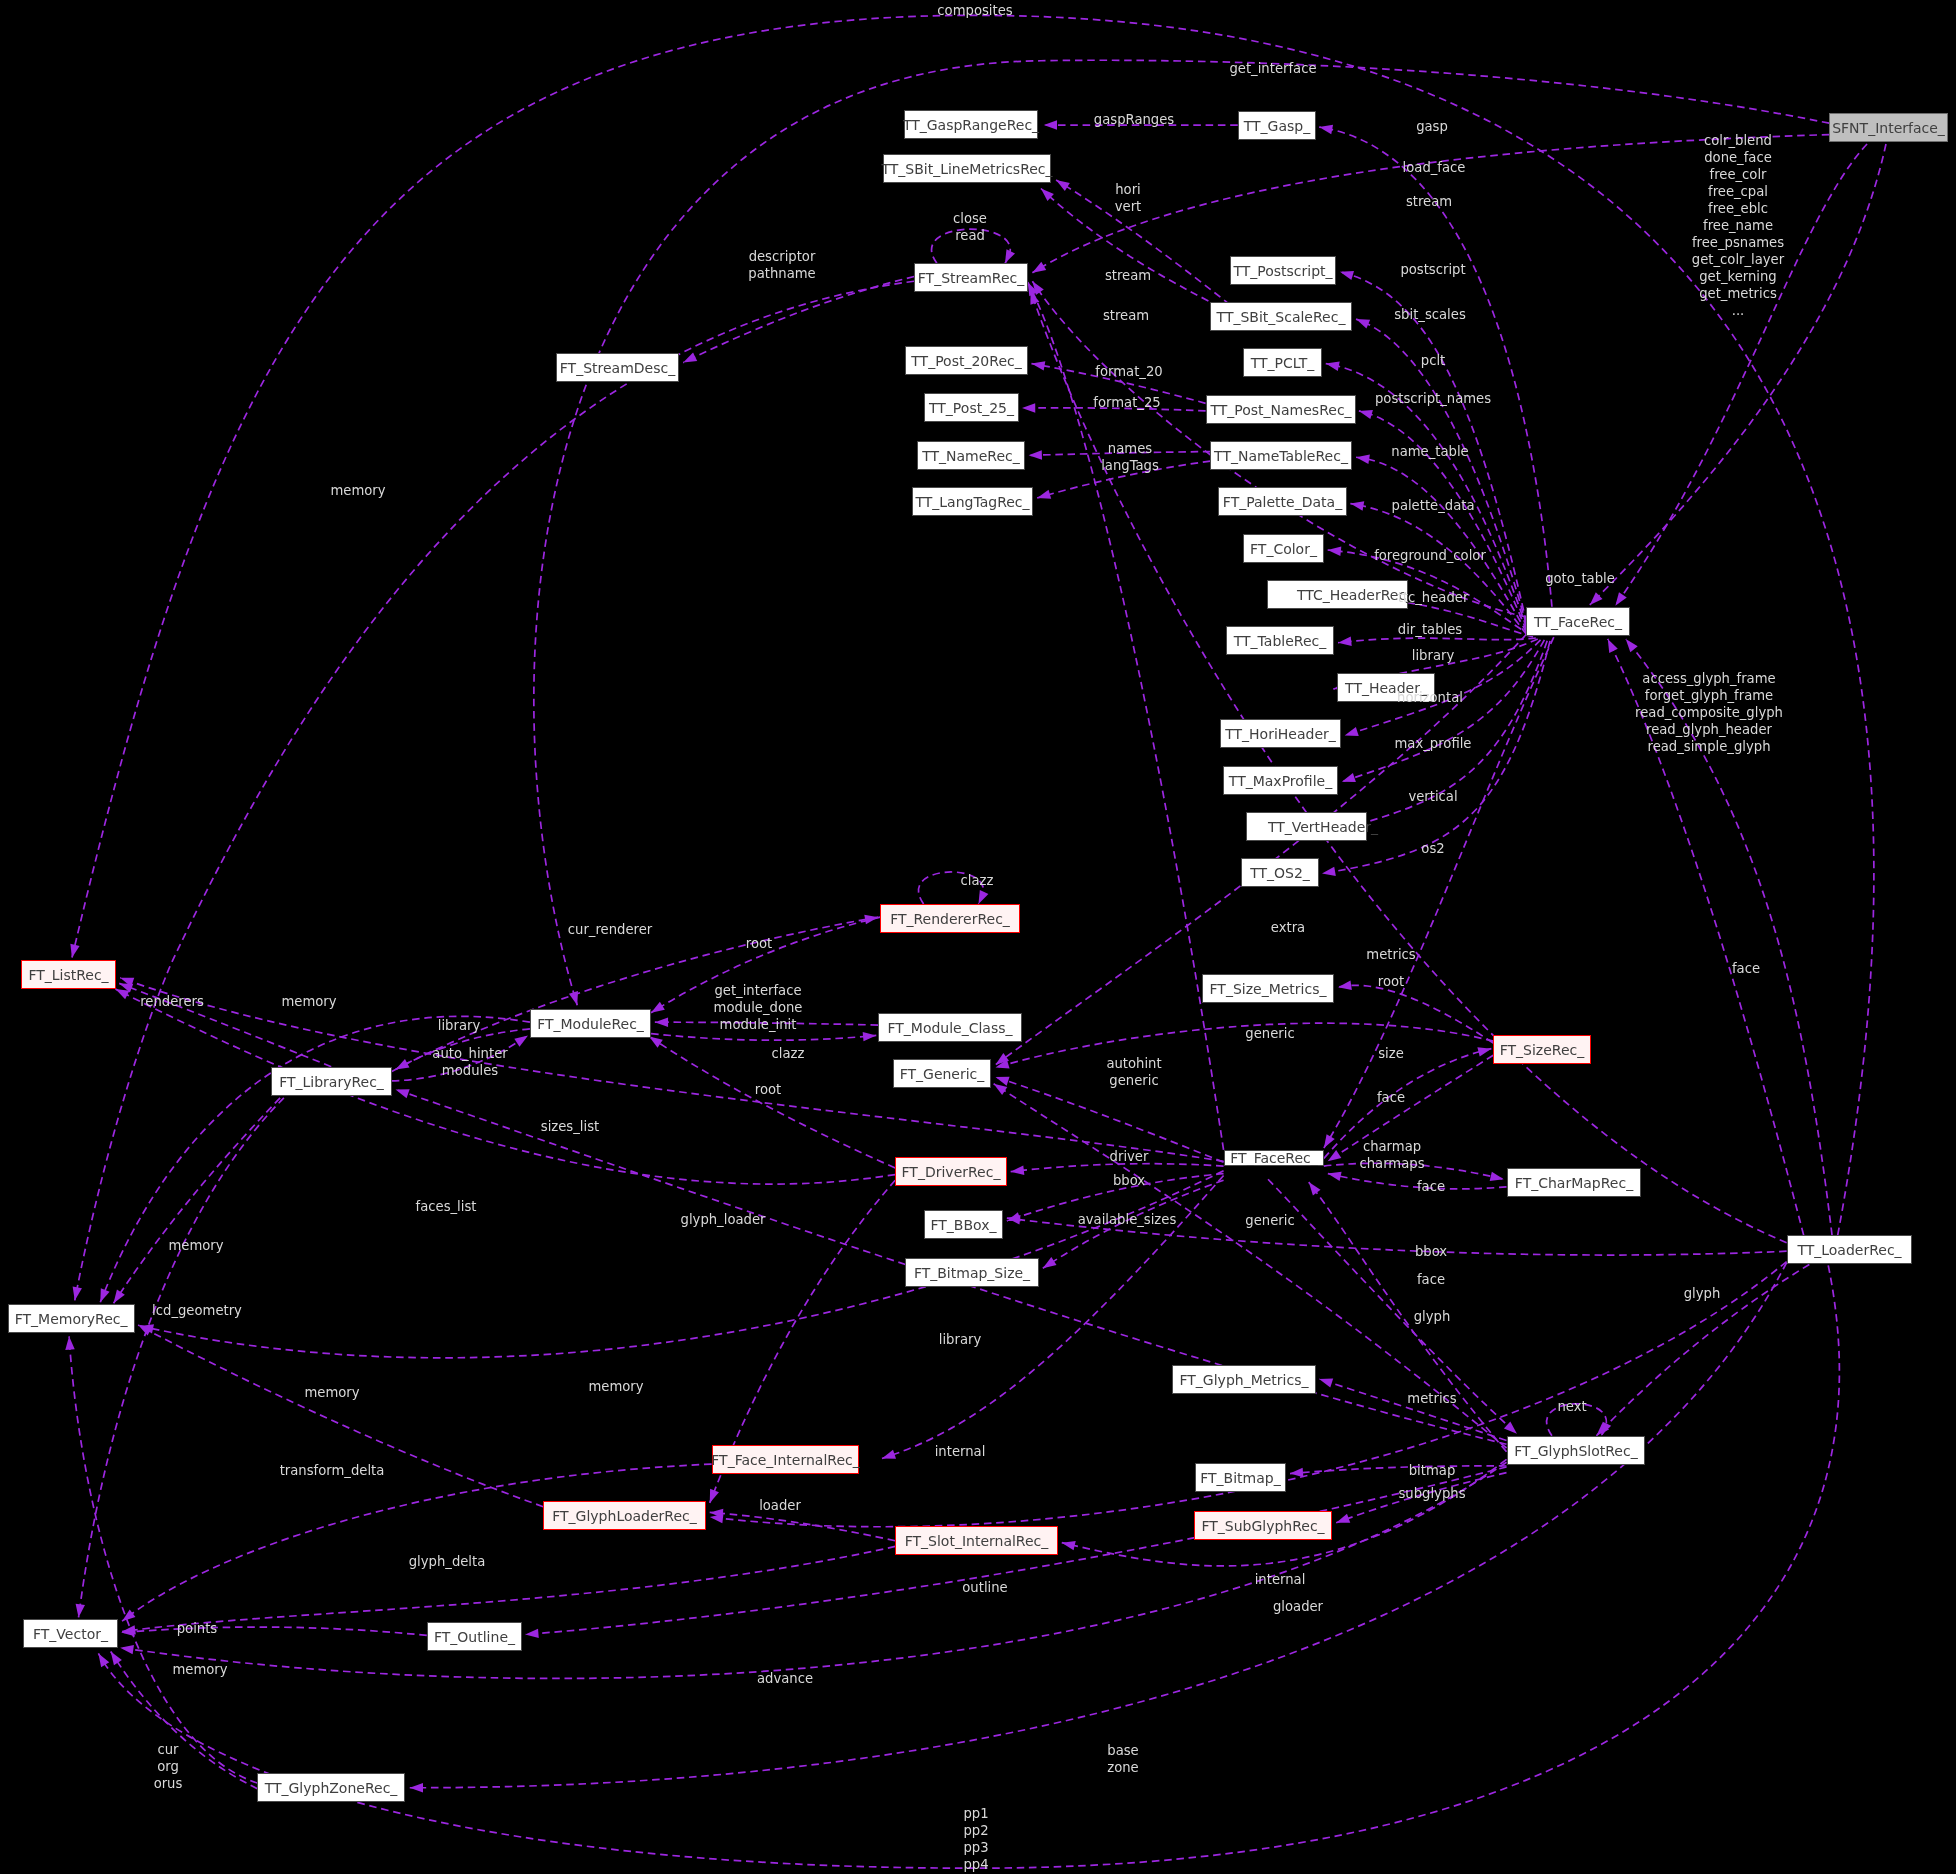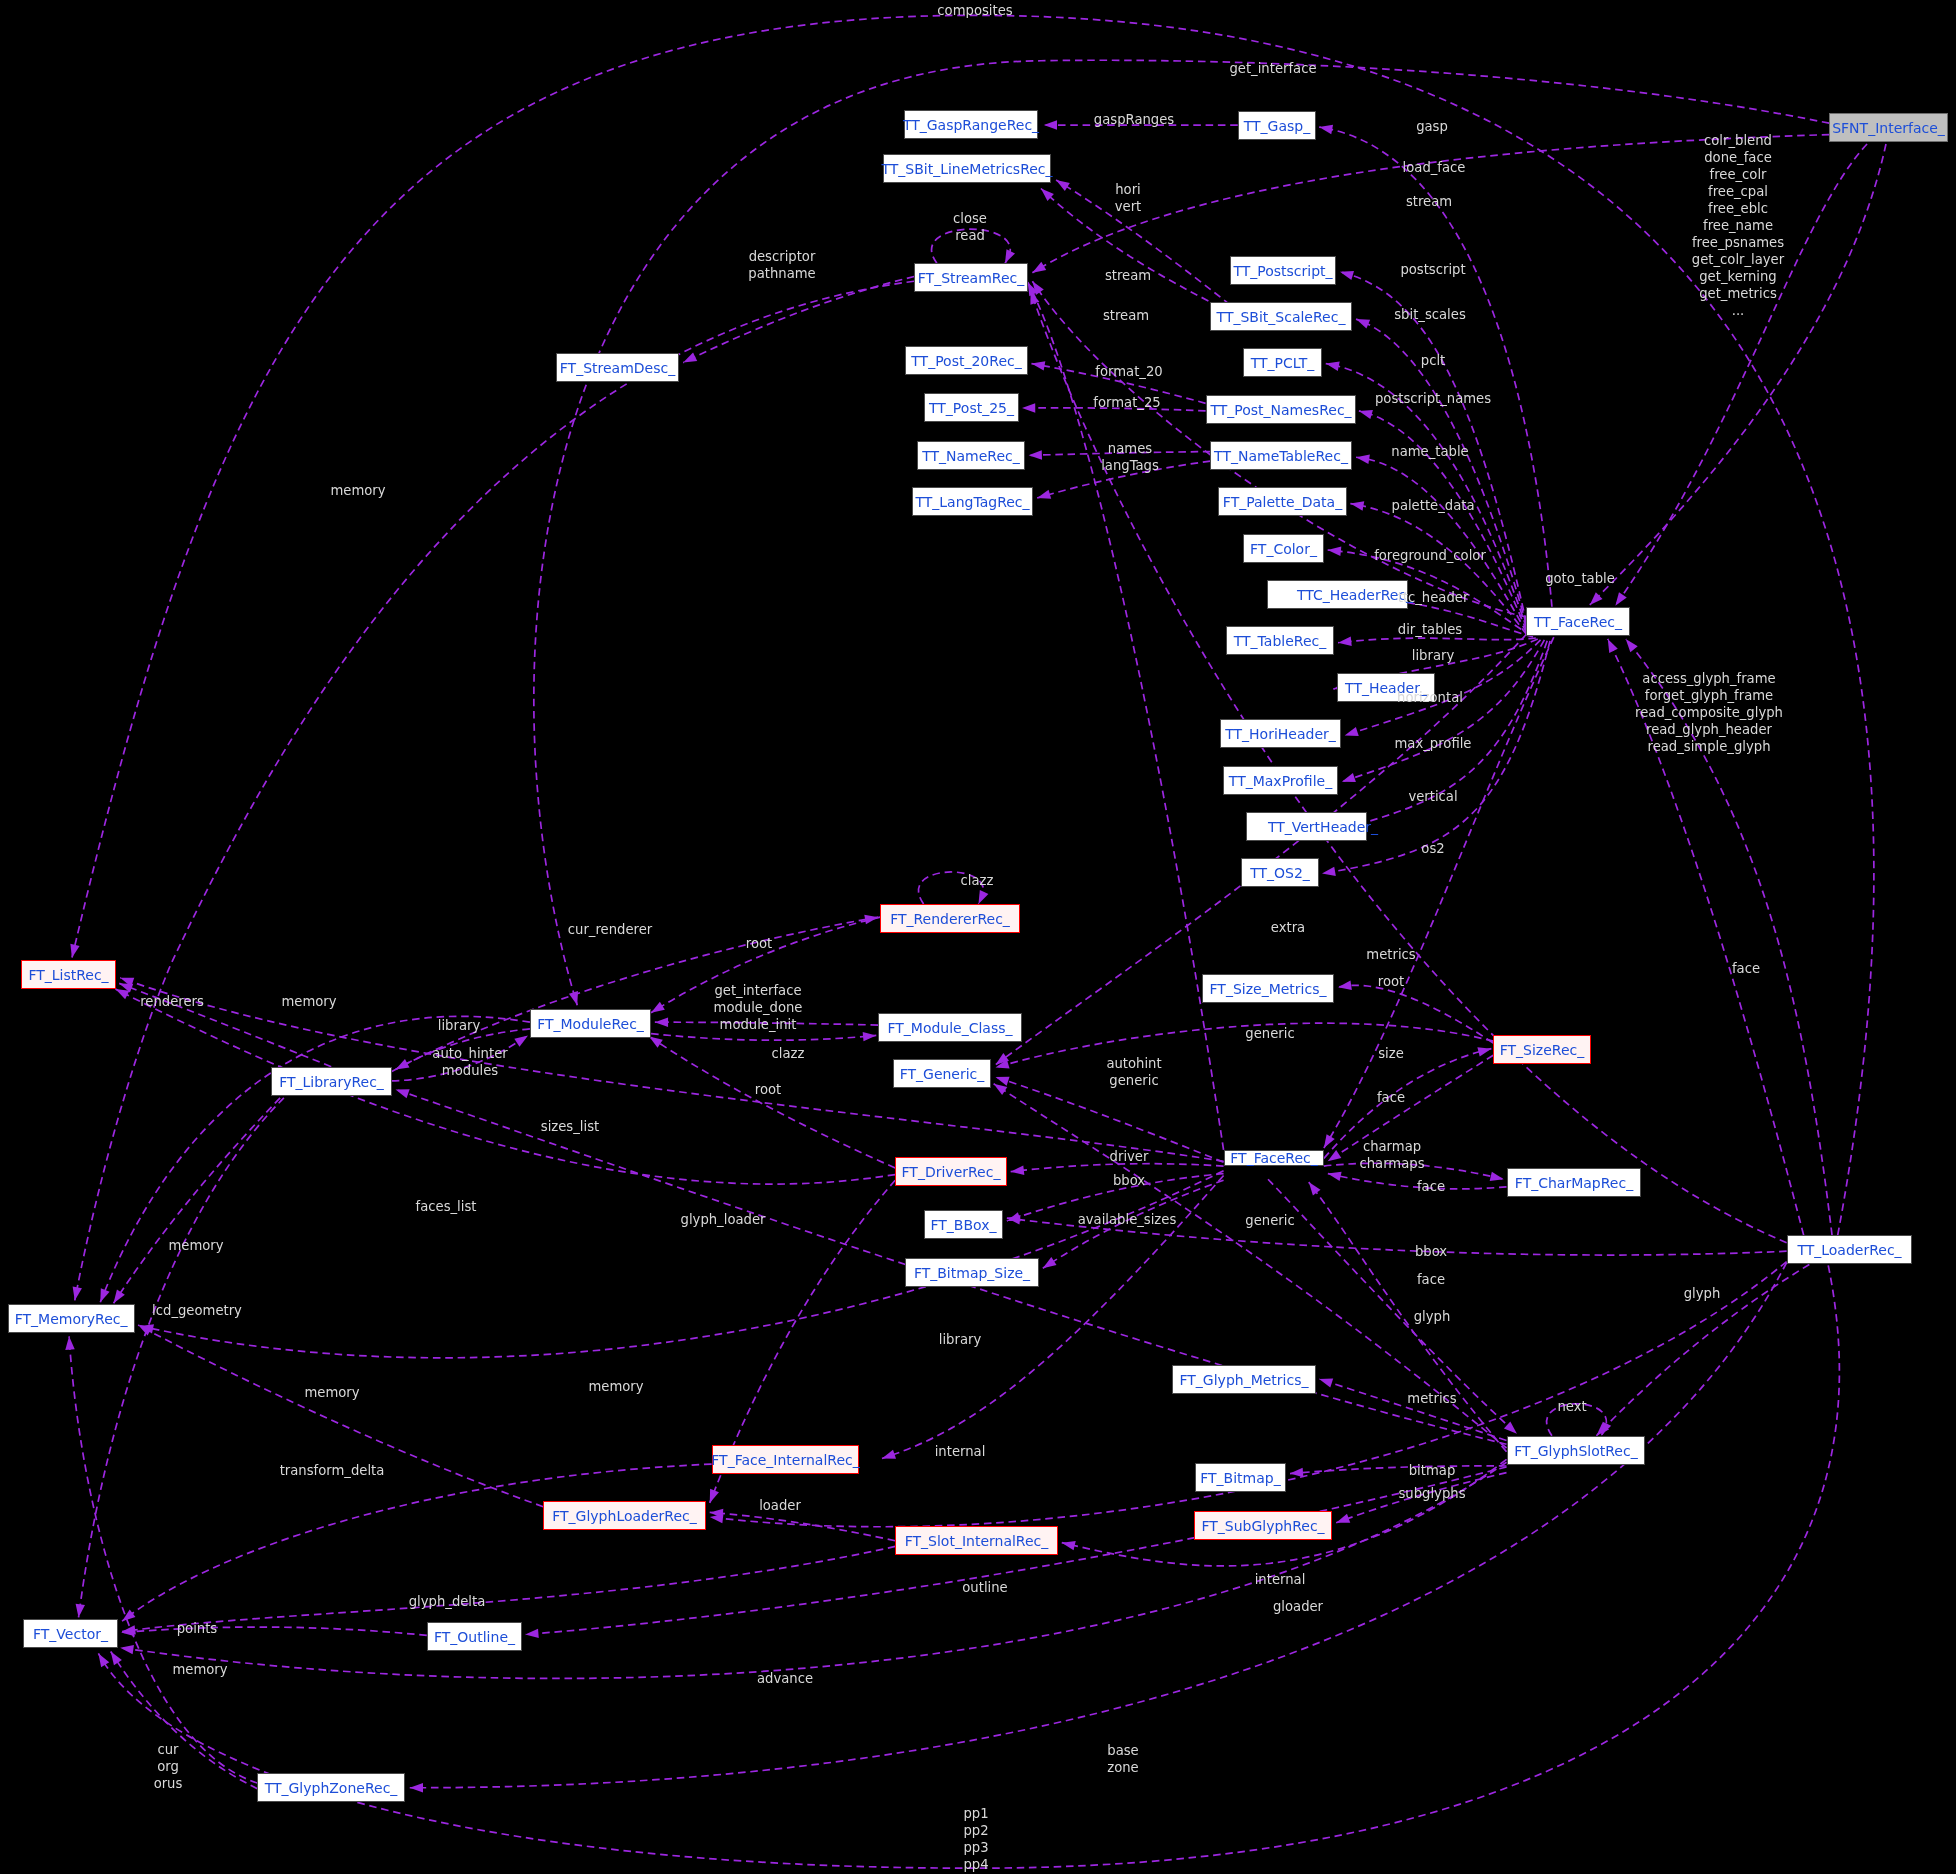--- a/index.html
+++ b/index.html
@@ -1,20 +1,20 @@
 <!DOCTYPE html>
 <html style="font-size:15px"><head>
 <meta charset="utf-8">
 <style>
   html,body{margin:0;padding:0;background:#000;}
   #canvas{position:relative;width:1956px;height:1875px;background:#000;overflow:hidden;
           font-family:"DejaVu Sans","Liberation Sans",sans-serif;}
   #edges-svg{position:absolute;left:0;top:0;width:1956px;height:1875px;}
   .node{position:absolute;display:flex;align-items:center;justify-content:center;
-        background:#ffffff;border:1.9px solid #4a4a4a;color:#1d4ed8;font-size:14px;
+        background:#ffffff;border:1.9px solid #4a4a4a;color:#404040;font-size:14px;
         white-space:nowrap;box-sizing:border-box;cursor:pointer;}
   .node.red{border:1.9px solid #ff0000;background:#fff3f3;}
   .node.gray{background:#bfbfbf;border:1.9px solid #6e6e6e;}
   .elabel{position:absolute;transform:translate(-50%,-50%);color:#d9d9d9;font-size:13.2px;
           line-height:17px;text-align:center;white-space:pre;pointer-events:none;}
 </style>
 </head>
 <body>
 
 <div id="canvas">
@@ -341,21 +341,21 @@
       <div class="elabel" style="left: 1432px; top: 1470px;">bitmap</div>
       <div class="elabel" style="left: 1432px; top: 1493px;">subglyphs</div>
       <div class="elabel" style="left: 960px; top: 1451px;">internal</div>
       <div class="elabel" style="left: 332px; top: 1470px;">transform_delta</div>
       <div class="elabel" style="left: 780px; top: 1505px;">loader</div>
       <div class="elabel" style="left: 1280px; top: 1579px;">internal</div>
       <div class="elabel" style="left: 985px; top: 1587px;">outline</div>
       <div class="elabel" style="left: 1298px; top: 1606px;">gloader</div>
       <div class="elabel" style="left: 197px; top: 1310px;">lcd_geometry</div>
       <div class="elabel" style="left: 196px; top: 1245px;">memory</div>
-      <div class="elabel" style="left: 447px; top: 1561px; margin-top: 40px;">glyph_delta</div>
+      <div class="elabel" style="left: 447px; top: 1561px;">glyph_delta</div>
       <div class="elabel" style="left: 197px; top: 1628px;">points</div>
       <div class="elabel" style="left: 200px; top: 1669px;">memory</div>
       <div class="elabel" style="left: 785px; top: 1678px;">advance</div>
       <div class="elabel" style="left: 168px; top: 1766px;">cur
 org
 orus</div>
       <div class="elabel" style="left: 1123px; top: 1759px;">base
 zone</div>
       <div class="elabel" style="left: 976px; top: 1839px;">pp1
 pp2

